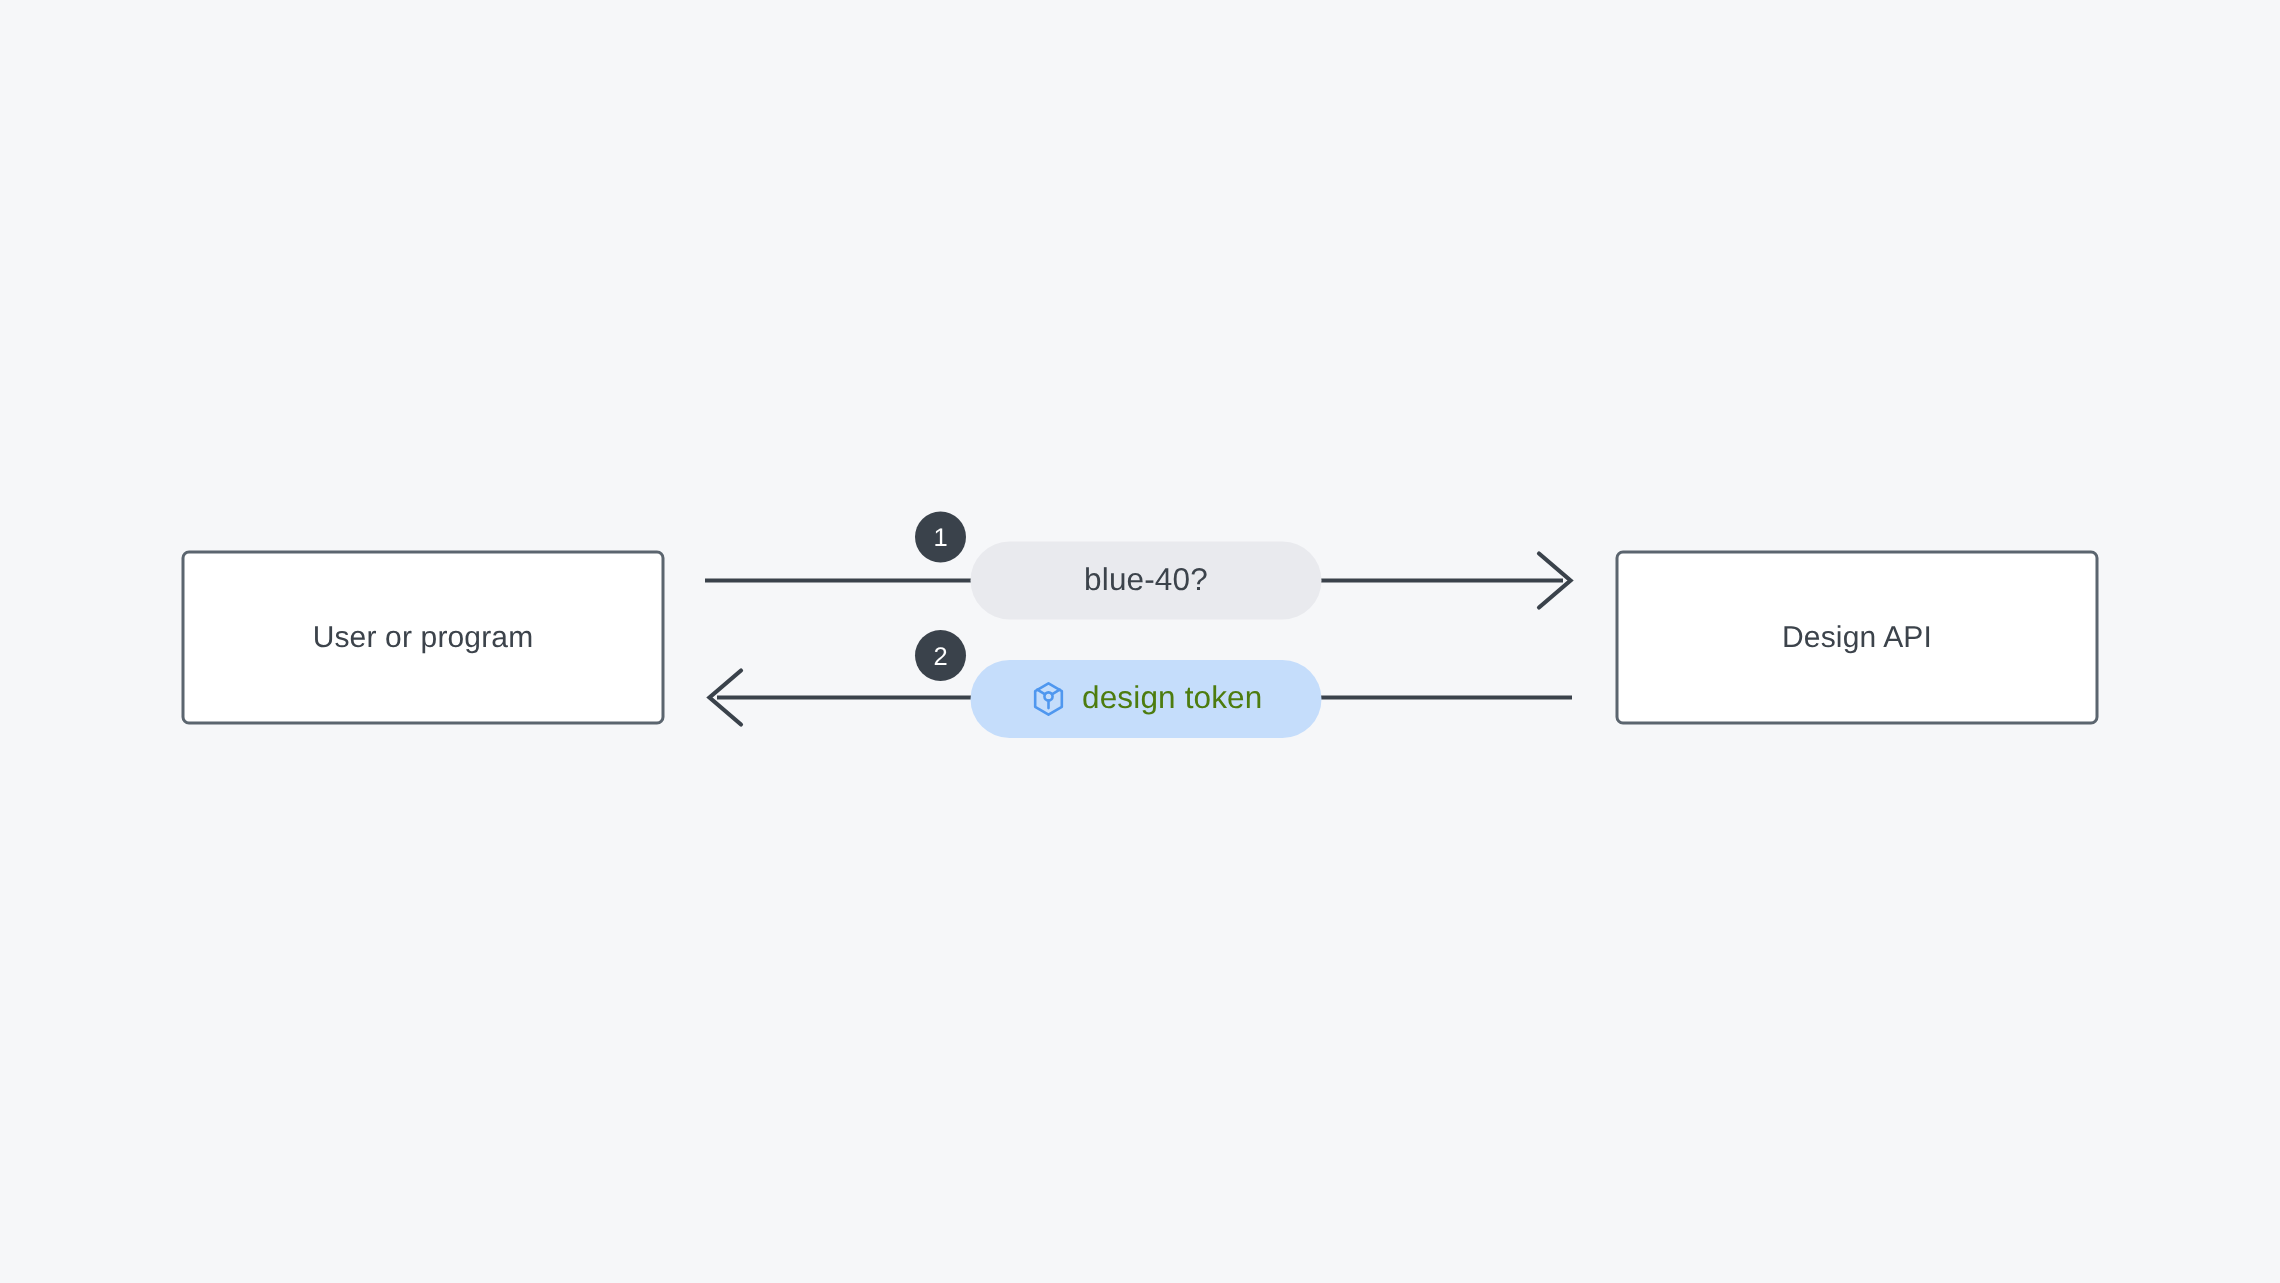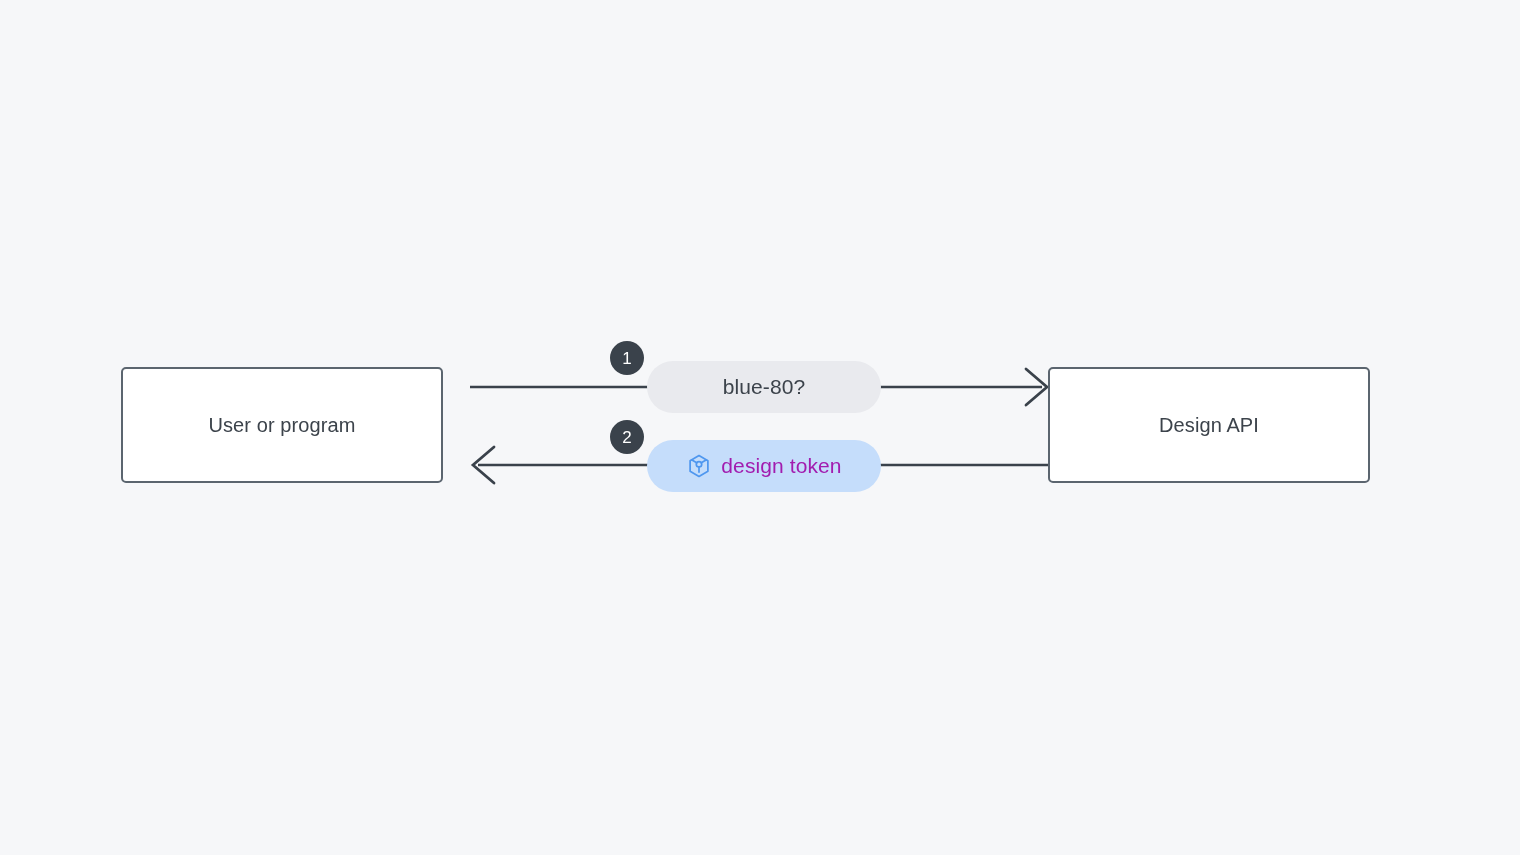--- a/index.html
+++ b/index.html
@@ -29,21 +29,21 @@
     align-items: center;
     justify-content: center;
   }
   .node-label {
     font-size: 20px;
     color: #3c434b;
     letter-spacing: 0.1px;
     white-space: nowrap;
   }
   #node-user   { left: 121px; top: 367px; width: 322px; height: 116px; }
-  #node-api    { left: 1048px; top: 367px; width: 322px; height: 116px; }
+  #node-api    { left: 1077px; top: 367px; width: 322px; height: 116px; }
 
   .edge-svg {
     position: absolute;
     left: 0;
     top: 0;
     width: 1520px;
     height: 855px;
     overflow: visible;
     pointer-events: none;
   }
@@ -70,21 +70,21 @@
     left: 647px;
     top: 440px;
     width: 234px;
     background: #c5ddfb;
   }
   .pill-text {
     font-size: 21px;
     letter-spacing: 0.1px;
   }
   #pill-request .pill-text { color: #3c434b; }
-  #pill-response .pill-text { color: #a21caf; }
+  #pill-response .pill-text { color: #4d7c0f; }
 
   .token-icon {
     width: 26px;
     height: 26px;
     flex: 0 0 26px;
     display: block;
   }
 
   .badge {
     position: absolute;
@@ -120,21 +120,21 @@
 
   <div class="node-box" id="node-user">
     <span class="node-label">User or program</span>
   </div>
 
   <div class="node-box" id="node-api">
     <span class="node-label">Design API</span>
   </div>
 
   <div class="pill" id="pill-request">
-    <span class="pill-text">blue-80?</span>
+    <span class="pill-text">blue-40?</span>
   </div>
 
   <div class="pill" id="pill-response">
     <svg class="token-icon" viewBox="0 0 24 24" fill="none" stroke="#4f97ef" stroke-width="1.6" stroke-linecap="round" stroke-linejoin="round">
       <path d="M12 2.4 20.2 7.2 20.2 16.8 12 21.6 3.8 16.8 3.8 7.2 Z"></path>
       <circle cx="12" cy="10.4" r="2.5"></circle>
       <path d="M12 12.9 12 17.6"></path>
       <path d="M9.9 9.1 5.1 6.3"></path>
       <path d="M14.1 9.1 18.9 6.3"></path>
     </svg>

